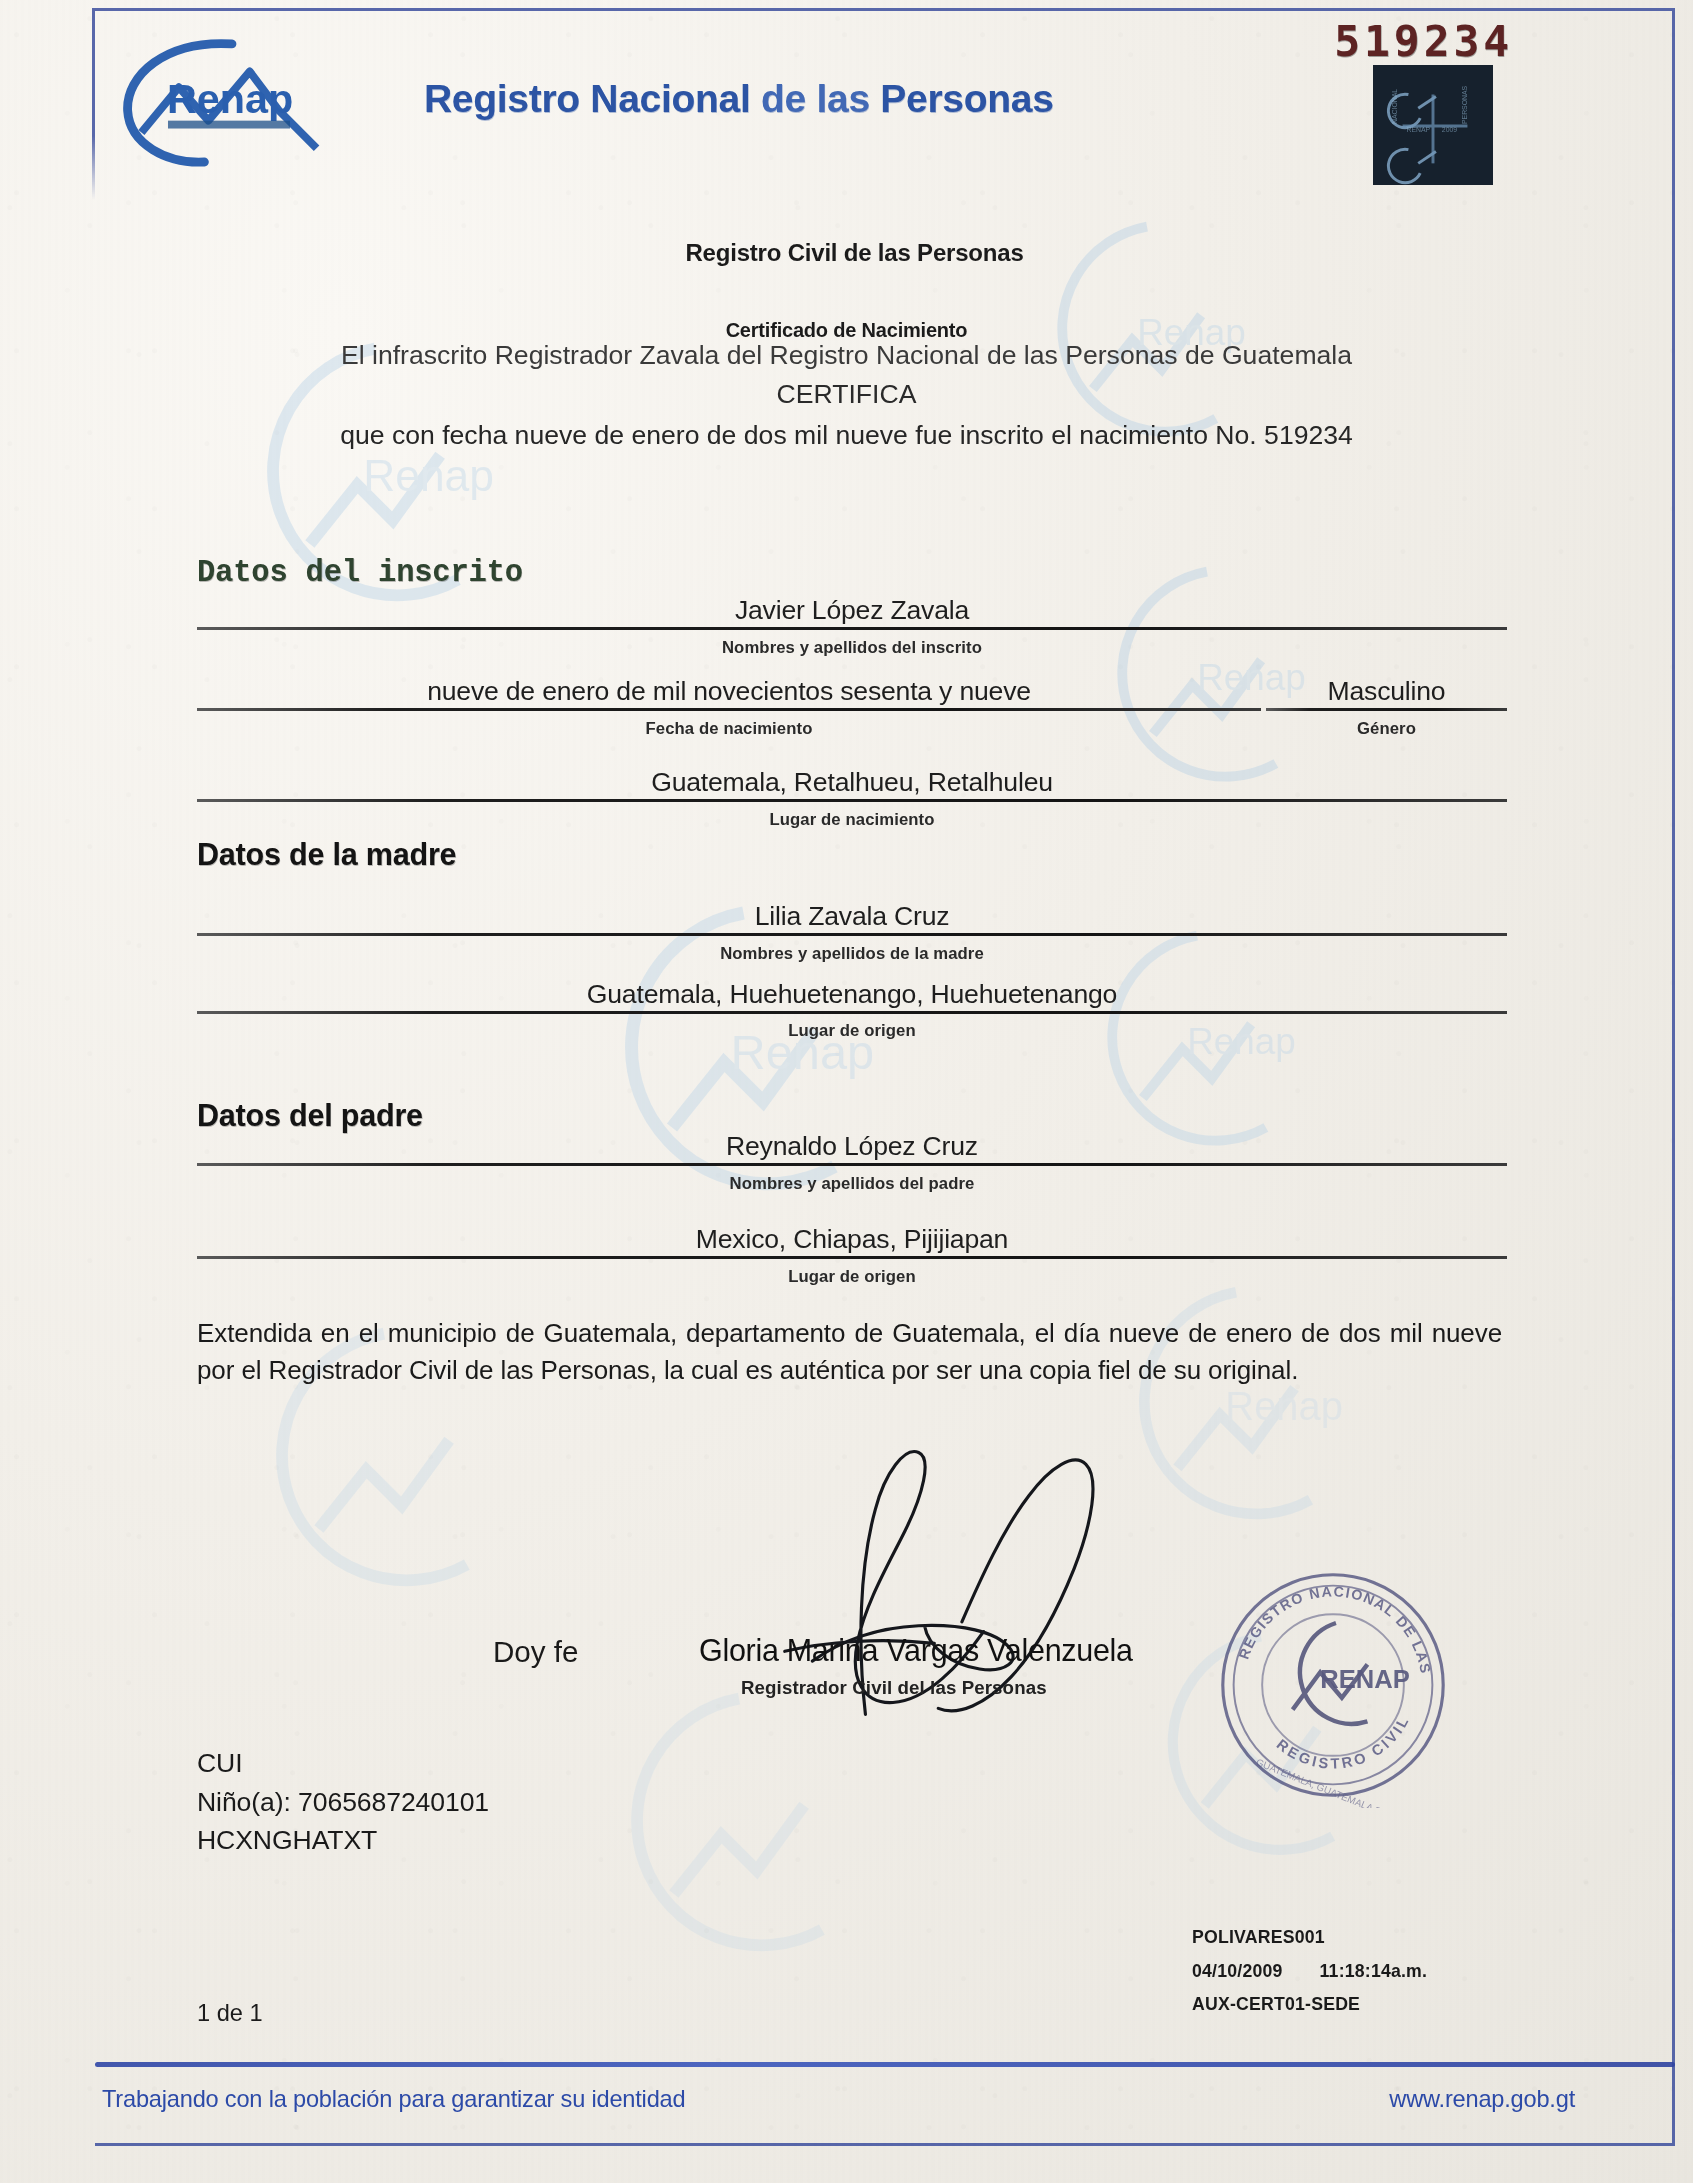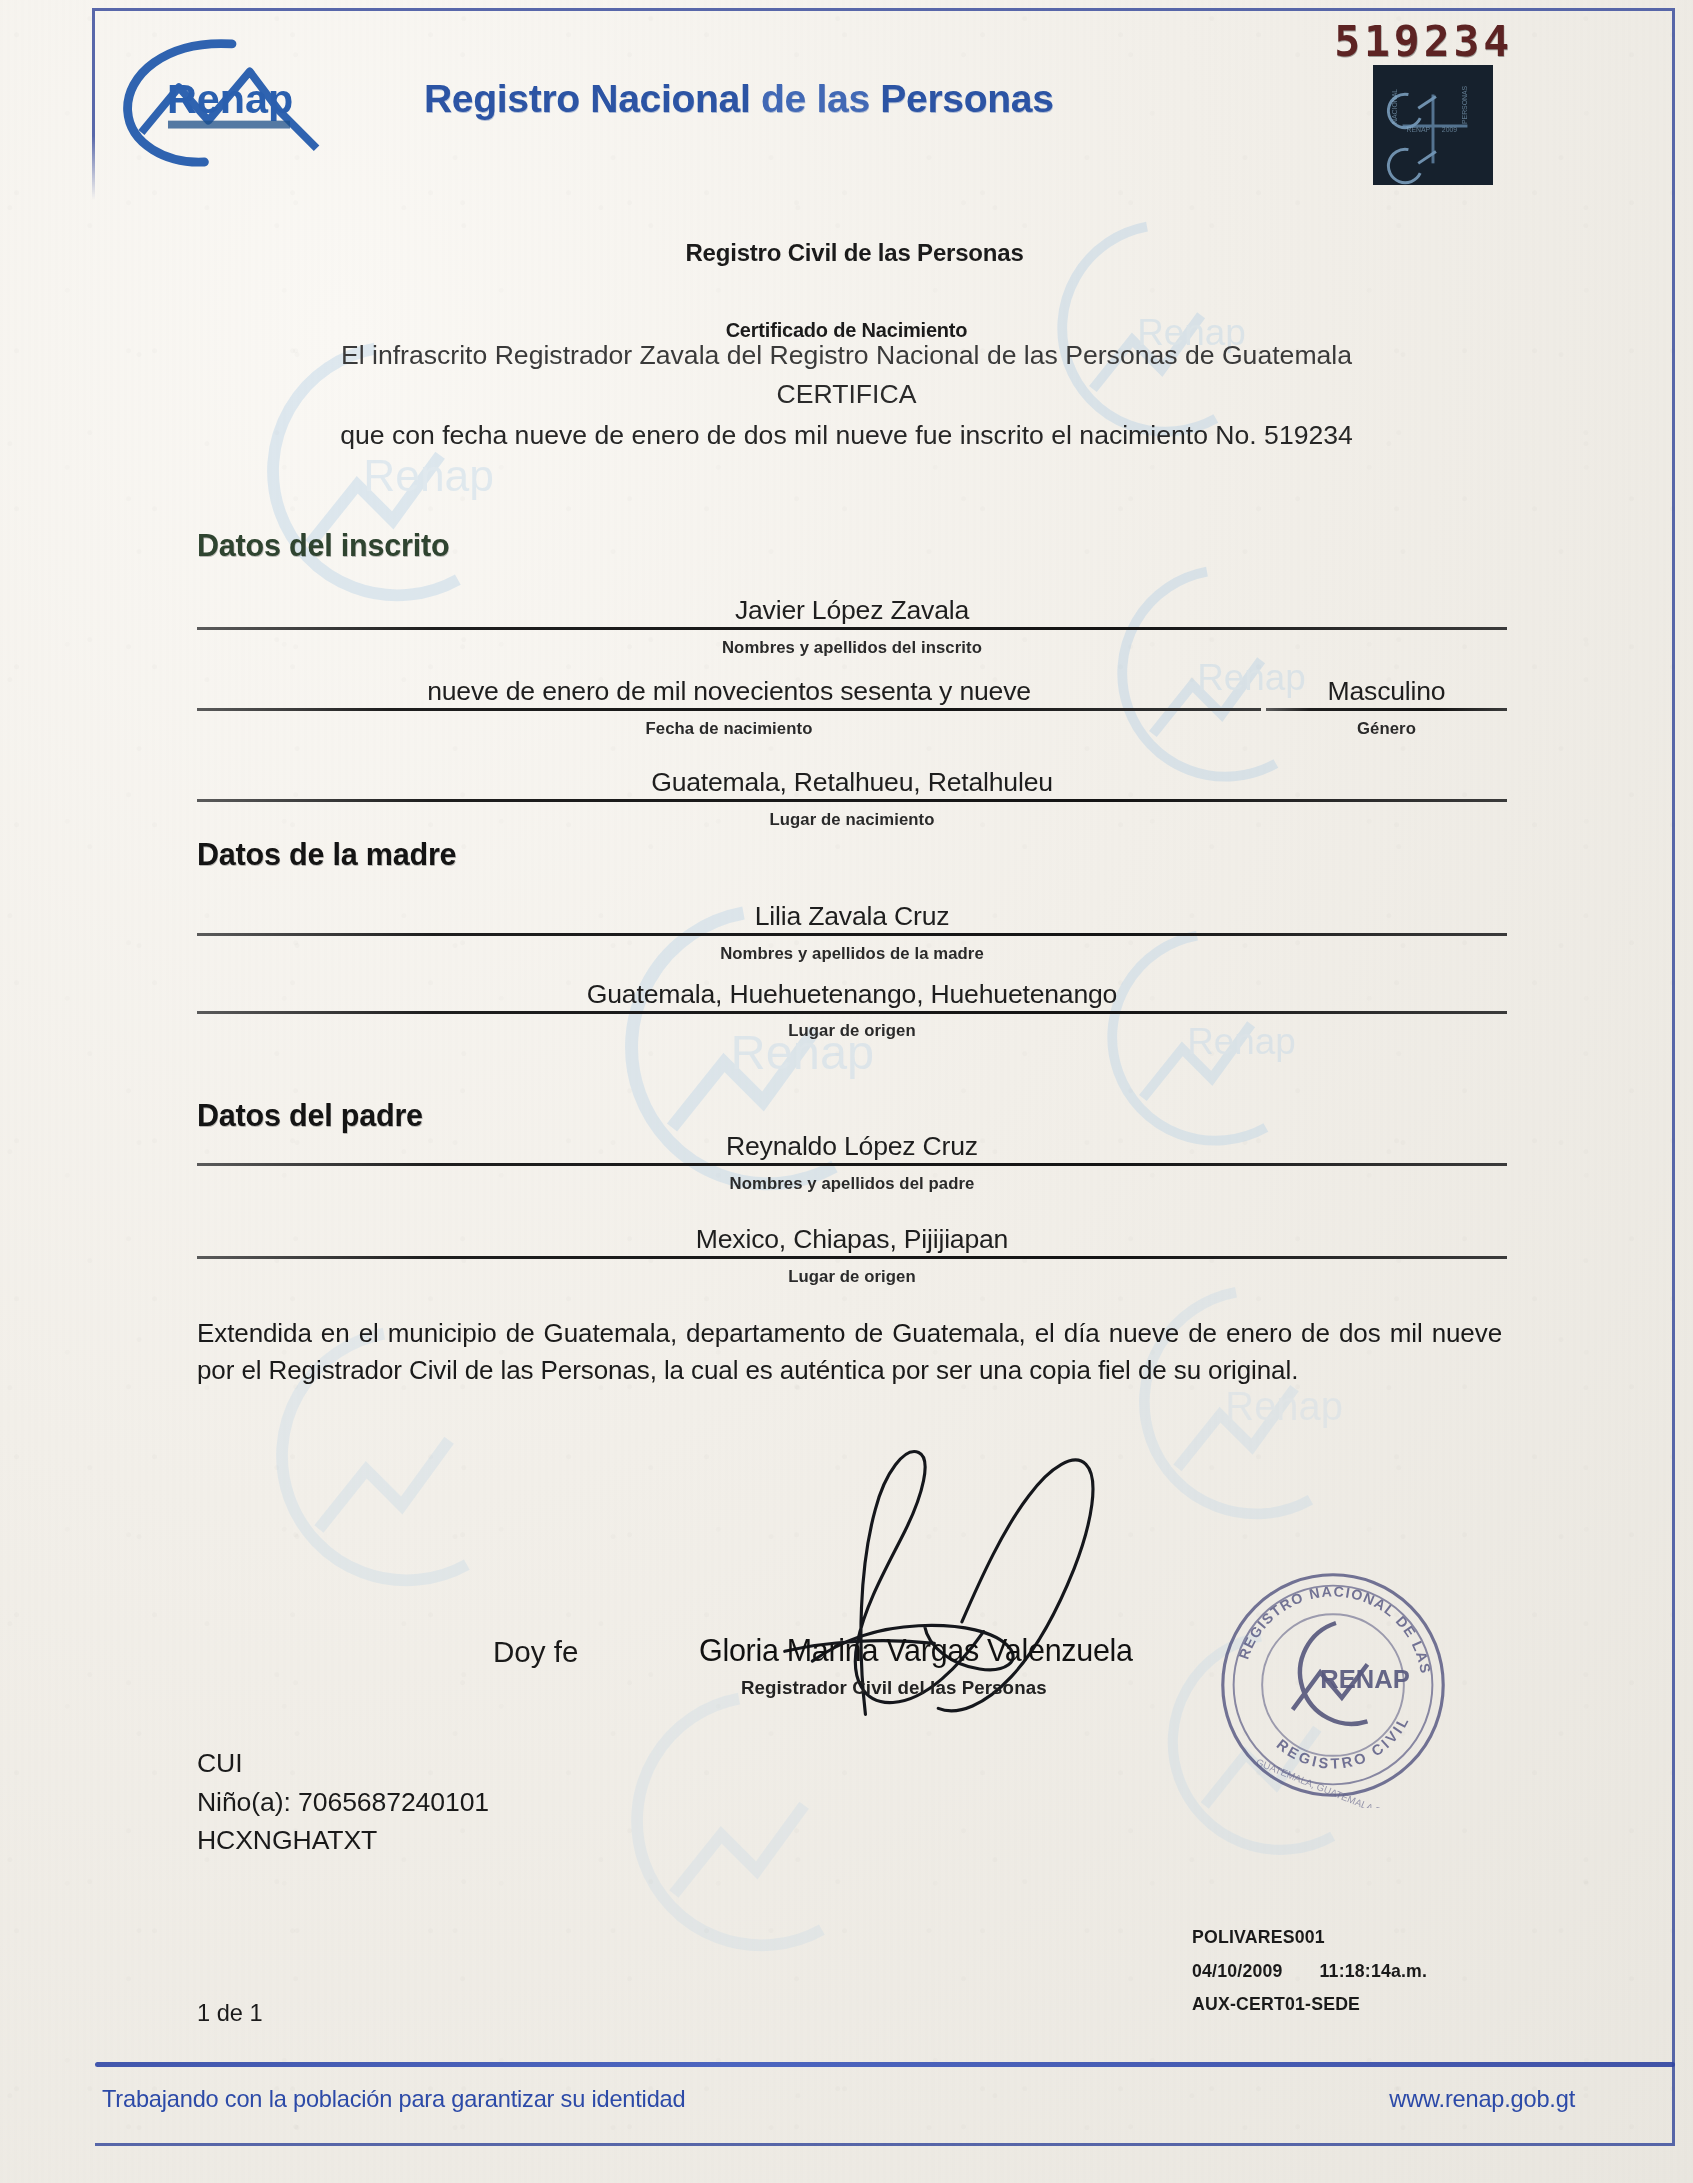--- a/index.html
+++ b/index.html
@@ -273,21 +273,21 @@
         </g>
       </svg>
     </div>
 
     <div class="ctr" id="sub1">Registro Civil de las Personas</div>
     <div class="ctr" id="sub2">Certificado de Nacimiento</div>
     <div class="ctr" id="line1">El infrascrito Registrador Zavala del Registro Nacional de las Personas de Guatemala</div>
     <div class="ctr" id="line2">CERTIFICA</div>
     <div class="ctr" id="line3">que con fecha nueve de enero de dos mil nueve fue inscrito el nacimiento No. 519234</div>
 
-    <div class="sec-head sec-green" style="top:528px;">Datos del inscrito</div>
+    <div class="sec-head sec-green" style="top:556px;font-family:Liberation Mono, monospace;">Datos del inscrito</div>
 
     <div class="fieldrow" style="top:583px;height:47px;">
       <div class="fval" style="left:50%;transform:translateX(-50%);">Javier López Zavala</div>
       <div class="rule"></div>
     </div>
     <div class="fieldrow" style="top:632px;height:23.6px;">
       <div class="flabel">Nombres y apellidos del inscrito</div>
     </div>
 
     <div class="fieldrow" style="top:658px;height:53px;width:1064px;">

